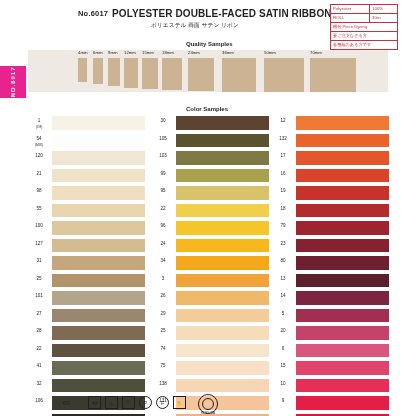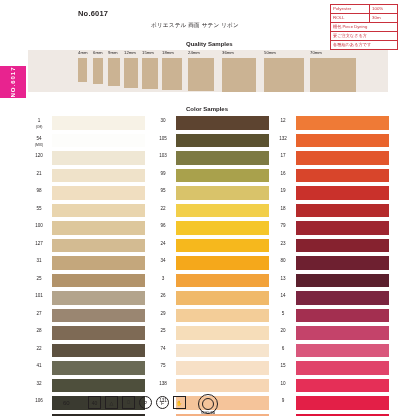--- a/index.html
+++ b/index.html
@@ -64,20 +64,21 @@
   .logo .inner{position:absolute;left:6px;top:4px;width:10px;height:10px;border:0.8px solid #231f20;border-radius:50%;}
   .logo .txt{position:absolute;left:0px;top:17px;width:24px;text-align:center;font-size:3px;letter-spacing:.2px;}
 </style>
 </head>
 <body>
 
 <div class="page">
 
   <div class="header">
     <div class="hdr-no">No.6017</div>
+    <div class="hdr-title">POLYESTER DOUBLE-FACED SATIN RIBBON</div>
     <div class="hdr-sub">ポリエステル 両面 サテン リボン</div>
 
     <div class="specbox">
       <div class="row">
         <div class="c1">Polyester</div>
         <div class="c2">100%</div>
       </div>
       <div class="row">
         <div class="c1">ROLL</div>
         <div class="c2">30m</div>

